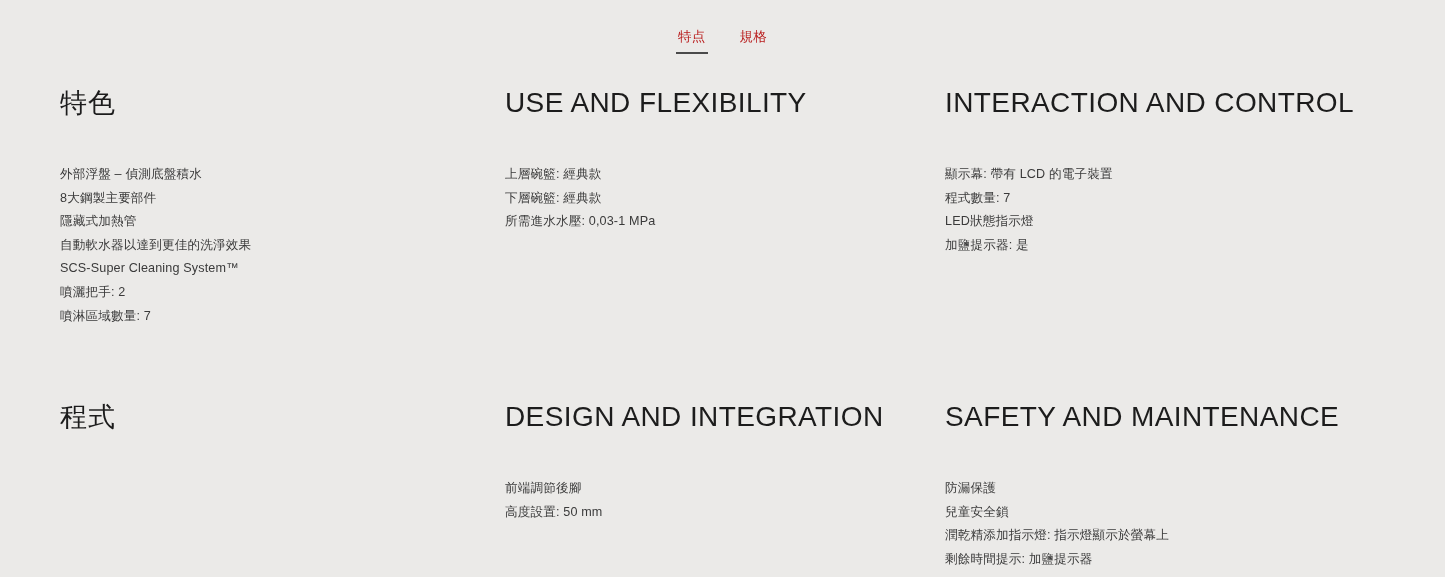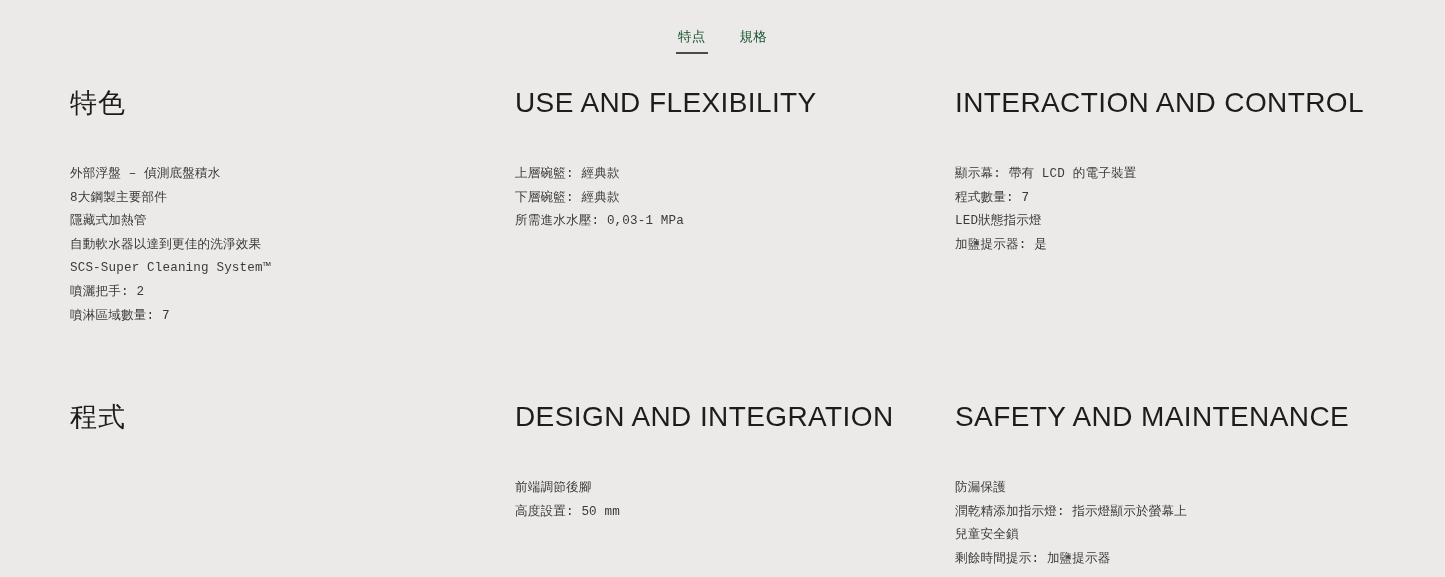--- a/index.html
+++ b/index.html
@@ -24,21 +24,21 @@
     display: flex;
     align-items: center;
     justify-content: center;
     gap: 30px;
     padding-top: 18px;
   }
   .tab {
     position: relative;
     font-size: 13.5px;
     line-height: 20px;
-    color: #14532d;
+    color: #b91c1c;
     letter-spacing: 0.3px;
     padding: 0 2px 7px 2px;
     cursor: pointer;
     user-select: none;
     background: none;
     border: none;
     font-family: inherit;
   }
   .tab.active::after {
     content: "";
@@ -53,21 +53,20 @@
   
   .sections {
     display: grid;
     grid-template-columns: 445px 440px 440px;
     column-gap: 0px;
     row-gap: 0px;
     padding: 22px 0 0 60px;
   }
   .section {
     padding-right: 40px;
-    margin-left: 10px;
   }
   .section.row2 {
     padding-top: 70px;
   }
 
   .sec-title {
     margin: 0;
     font-weight: 300;
     color: #1c1c1c;
     white-space: nowrap;
@@ -81,21 +80,20 @@
     font-size: 28px;
     line-height: 38px;
     letter-spacing: 0.4px;
   }
 
   .sec-list {
     list-style: none;
     margin: 0;
     padding: 0;
     margin-top: 41px;
-    font-family: Liberation Mono, monospace;
   }
   .sec-list li {
     font-size: 12.6px;
     line-height: 23.6px;
     color: #3a3a3a;
     letter-spacing: 0.15px;
     max-width: 400px;
   }
 </style>
 </head>
@@ -149,19 +147,19 @@
     <ul class="sec-list">
       <li>前端調節後腳</li>
       <li>高度設置: 50 mm</li>
     </ul>
   </section>
 
   <section class="section row2">
     <h2 class="sec-title latin">SAFETY AND MAINTENANCE</h2>
     <ul class="sec-list">
       <li>防漏保護</li>
+      <li>兒童安全鎖</li>
       <li>潤乾精添加指示燈: 指示燈顯示於螢幕上</li>
-      <li>兒童安全鎖</li>
       <li>剩餘時間提示: 加鹽提示器</li>
     </ul>
   </section>
 
 </main>
 
 </body></html>

